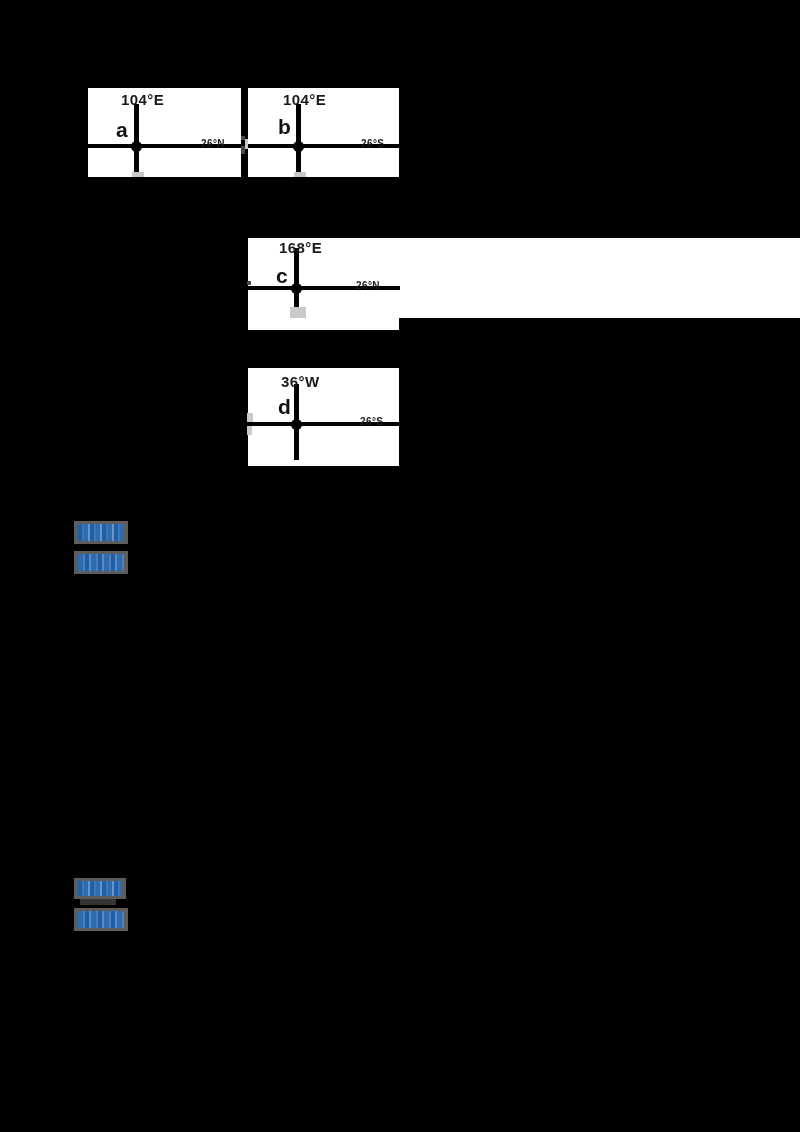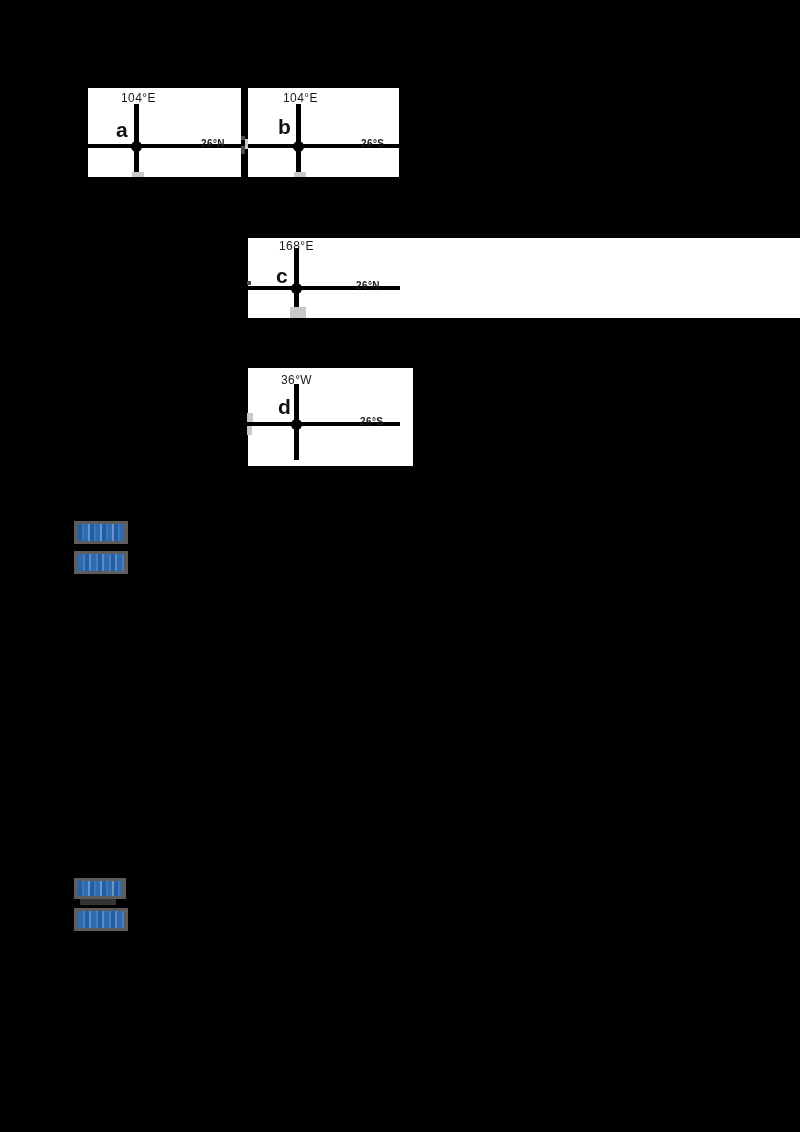--- a/index.html
+++ b/index.html
@@ -47,22 +47,22 @@
   .node {
     position: absolute;
     width: 11px;
     height: 11px;
     border-radius: 50%;
     background: #000000;
   }
   .lon-label {
     position: absolute;
     color: #1a1a1a;
-    font-size: 12px;
-    font-weight: normal;
+    font-size: 15px;
+    font-weight: bold;
     letter-spacing: 0.4px;
     white-space: nowrap;
     font-family: "Liberation Sans", sans-serif;
   }
   .lat-label {
     position: absolute;
     color: #1a1a1a;
     font-size: 10px;
     font-weight: bold;
     letter-spacing: 0.4px;
@@ -160,34 +160,34 @@
     <div class="axis-h" style="left:0px; top:56px; width:152px;"></div>
     <div class="axis-v" style="left:48px; top:16px; width:5px; height:73px;"></div>
     <div class="node" style="left:45px; top:53px;"></div>
     <div class="lon-label" style="left:35px; top:3px;">104°E</div>
     <div class="point-label" style="left:30px; top:28px;">b</div>
     <div class="lat-label" style="left:113px; top:50px;">26°S</div>
   </div>
   <div class="artifact" style="left:46px; top:84px; width:12px; height:5px;"></div>
 </div>
 
-<div class="panel" style="left:248px; top:238px; width:151px; height:80px;">
+<div class="panel" style="left:248px; top:238px; width:151px; height:92px;">
   <div class="cross">
     <div class="axis-h" style="left:0px; top:48px; width:152px;"></div>
     <div class="axis-v" style="left:46px; top:10px; width:5px; height:70px;"></div>
     <div class="node" style="left:43px; top:45px;"></div>
     <div class="lon-label" style="left:31px; top:1px;">168°E</div>
     <div class="point-label" style="left:28px; top:27px;">c</div>
     <div class="lat-label" style="left:108px; top:42px;">26°N</div>
   </div>
   <div class="artifact" style="left:42px; top:69px; width:16px; height:11px;"></div>
   <div class="artifact-dark" style="left:-1px; top:43px; width:4px; height:4px;"></div>
 </div>
 
-<div class="panel" style="left:248px; top:368px; width:165px; height:98px;">
+<div class="panel" style="left:248px; top:368px; width:151px; height:98px;">
   <div class="cross">
     <div class="axis-h" style="left:0px; top:54px; width:152px;"></div>
     <div class="axis-v" style="left:46px; top:16px; width:5px; height:76px;"></div>
     <div class="node" style="left:43px; top:51px;"></div>
     <div class="lon-label" style="left:33px; top:5px;">36°W</div>
     <div class="point-label" style="left:30px; top:28px;">d</div>
     <div class="lat-label" style="left:112px; top:48px;">26°S</div>
   </div>
   <div class="artifact" style="left:-1px; top:45px; width:6px; height:9px;"></div>
   <div class="artifact" style="left:-1px; top:58px; width:5px; height:9px;"></div>

